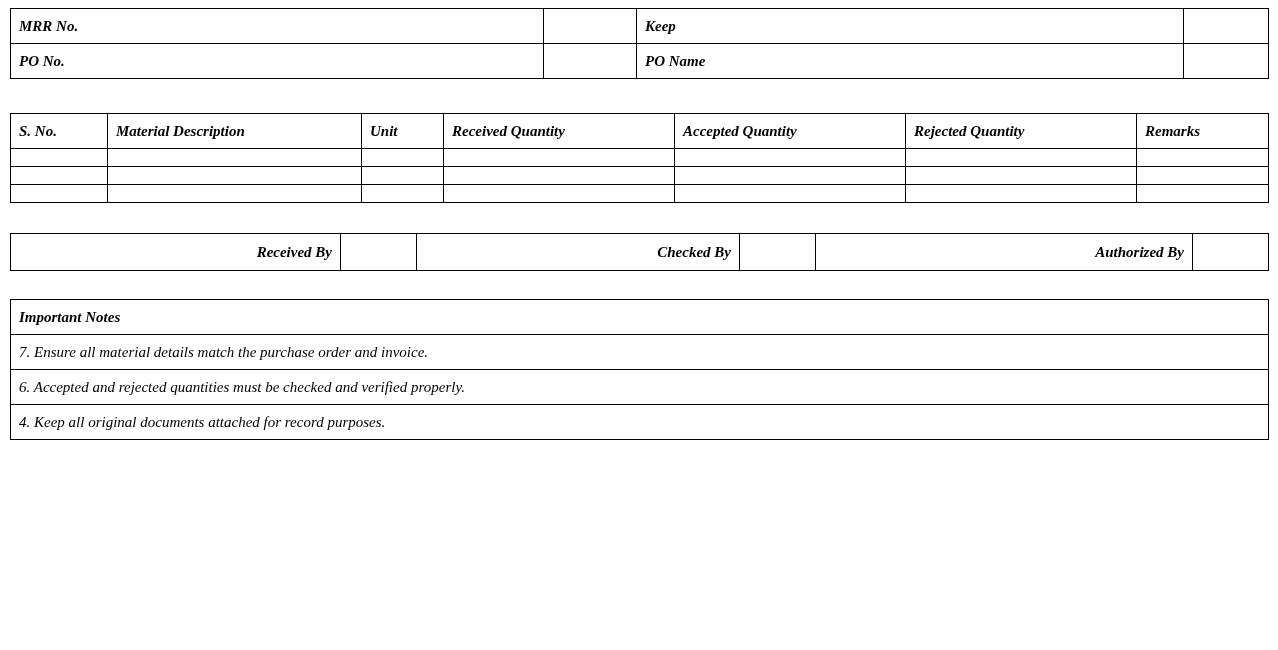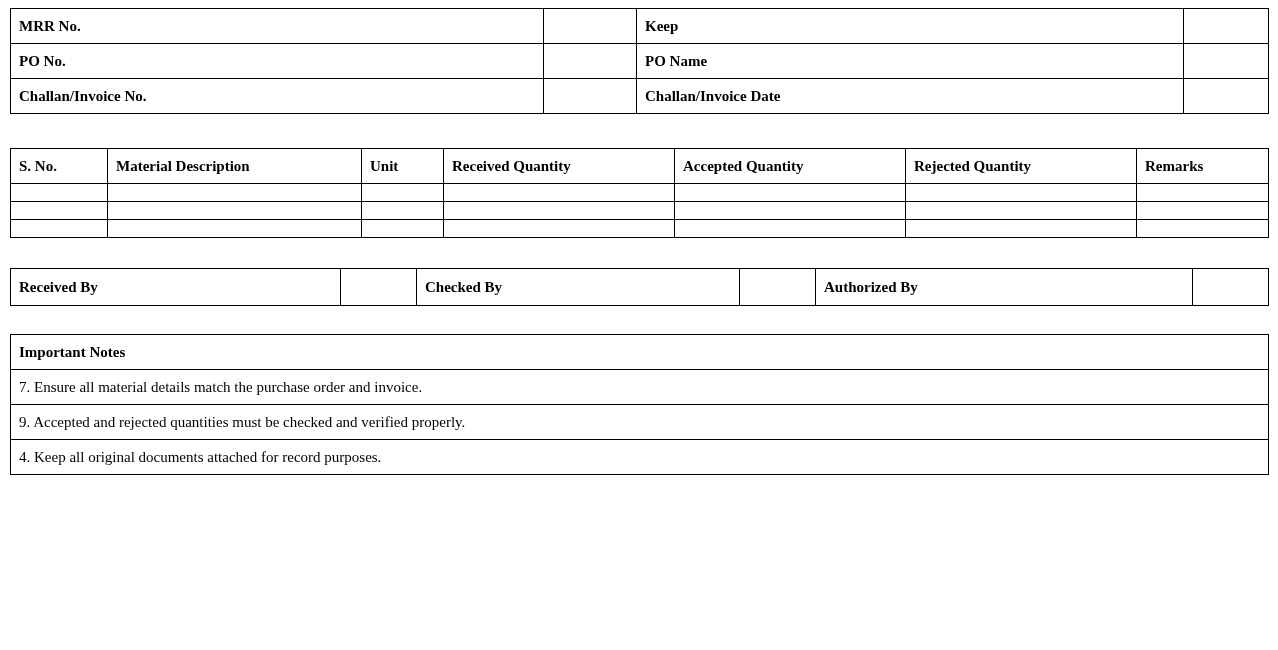--- a/index.html
+++ b/index.html
@@ -13,20 +13,21 @@
     font-family: "Liberation Serif", serif;
     color: #000000;
     overflow: hidden;
   }
   .page {
     position: relative;
     width: 1278px;
     height: 650px;
     box-sizing: border-box;
     padding: 8px 10px 16px 10px;
+    font-style: italic;
   }
   table {
     border-collapse: collapse;
     table-layout: fixed;
     width: 1258px;
   }
   table td, table th {
     border: 1px solid #000000;
     padding: 4px 8px;
     font-size: 15px;
@@ -46,21 +47,21 @@
   .spacer-lg { height: 34px; }
   .spacer-md { height: 30px; }
   .spacer-sm { height: 28px; }
 
   .items-table th {
     height: 26px;
     font-weight: bold;
   }
   .items-table td.blank { height: 15px; padding: 1px 8px; }
 
-  .sign-table td { height: 28px; }
+  .sign-table td { height: 28px; text-align: right; }
   .sign-table td.label { font-weight: bold; }
 
   .notes-table td { height: 26px; }
   .notes-table td.notes-title { font-weight: bold; }
   .notes-table td.note-line { font-weight: normal; }
 </style>
 </head>
 <body>
 
 <div class="page">
@@ -76,26 +77,20 @@
       <tr>
         <td class="label">MRR No.</td>
         <td class="value"></td>
         <td class="label">Keep</td>
         <td class="value"></td>
       </tr>
       <tr>
         <td class="label">PO No.</td>
         <td class="value"></td>
         <td class="label">PO Name</td>
-        <td class="value"></td>
-      </tr>
-      <tr>
-        <td class="label">Challan/Invoice No.</td>
-        <td class="value"></td>
-        <td class="label">Challan/Invoice Date</td>
         <td class="value"></td>
       </tr>
     </tbody>
   </table>
 
   <div class="spacer-lg"></div>
 
   <table class="items-table">
     <colgroup>
       <col style="width:97px">
@@ -178,21 +173,21 @@
       <col style="width:1258px">
     </colgroup>
     <tbody>
       <tr>
         <td class="notes-title">Important Notes</td>
       </tr>
       <tr>
         <td class="note-line">7. Ensure all material details match the purchase order and invoice.</td>
       </tr>
       <tr>
-        <td class="note-line">9. Accepted and rejected quantities must be checked and verified properly.</td>
+        <td class="note-line">6. Accepted and rejected quantities must be checked and verified properly.</td>
       </tr>
       <tr>
         <td class="note-line">4. Keep all original documents attached for record purposes.</td>
       </tr>
     </tbody>
   </table>
 
 </div>
 
 </body></html>

